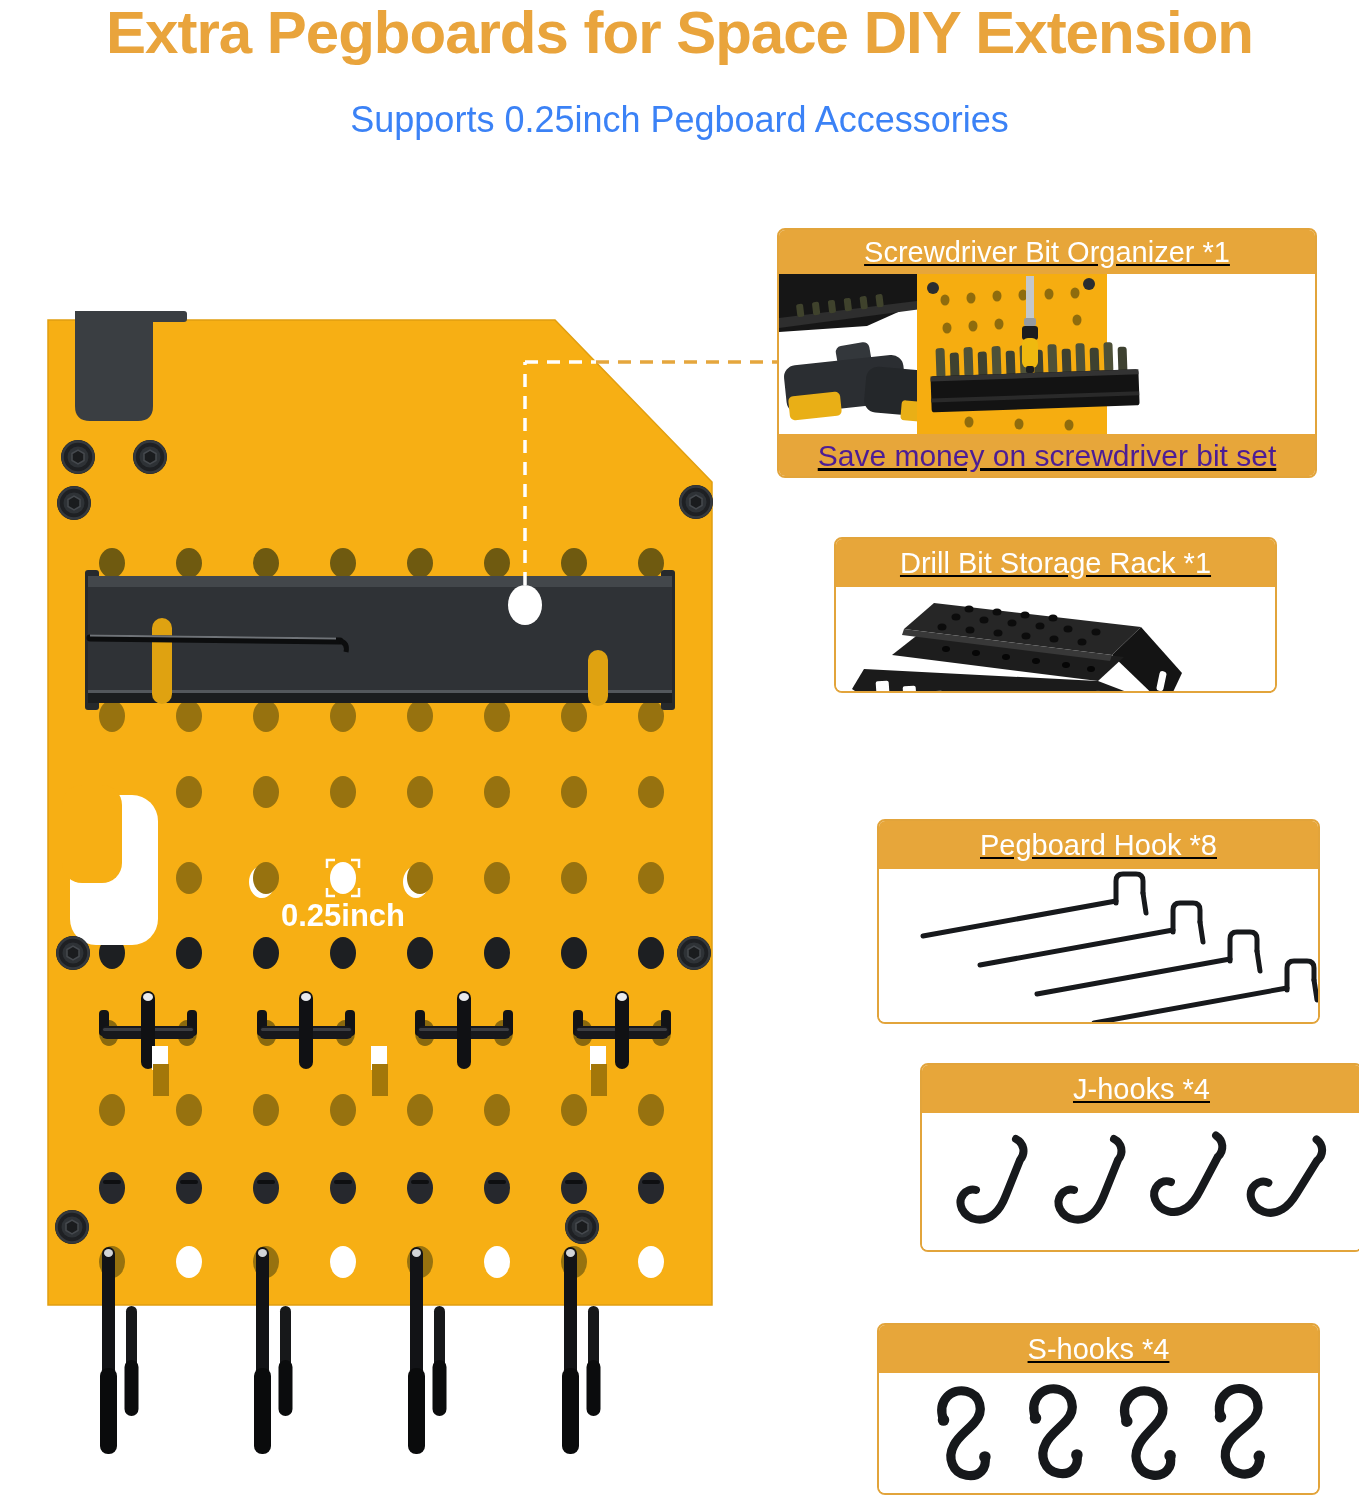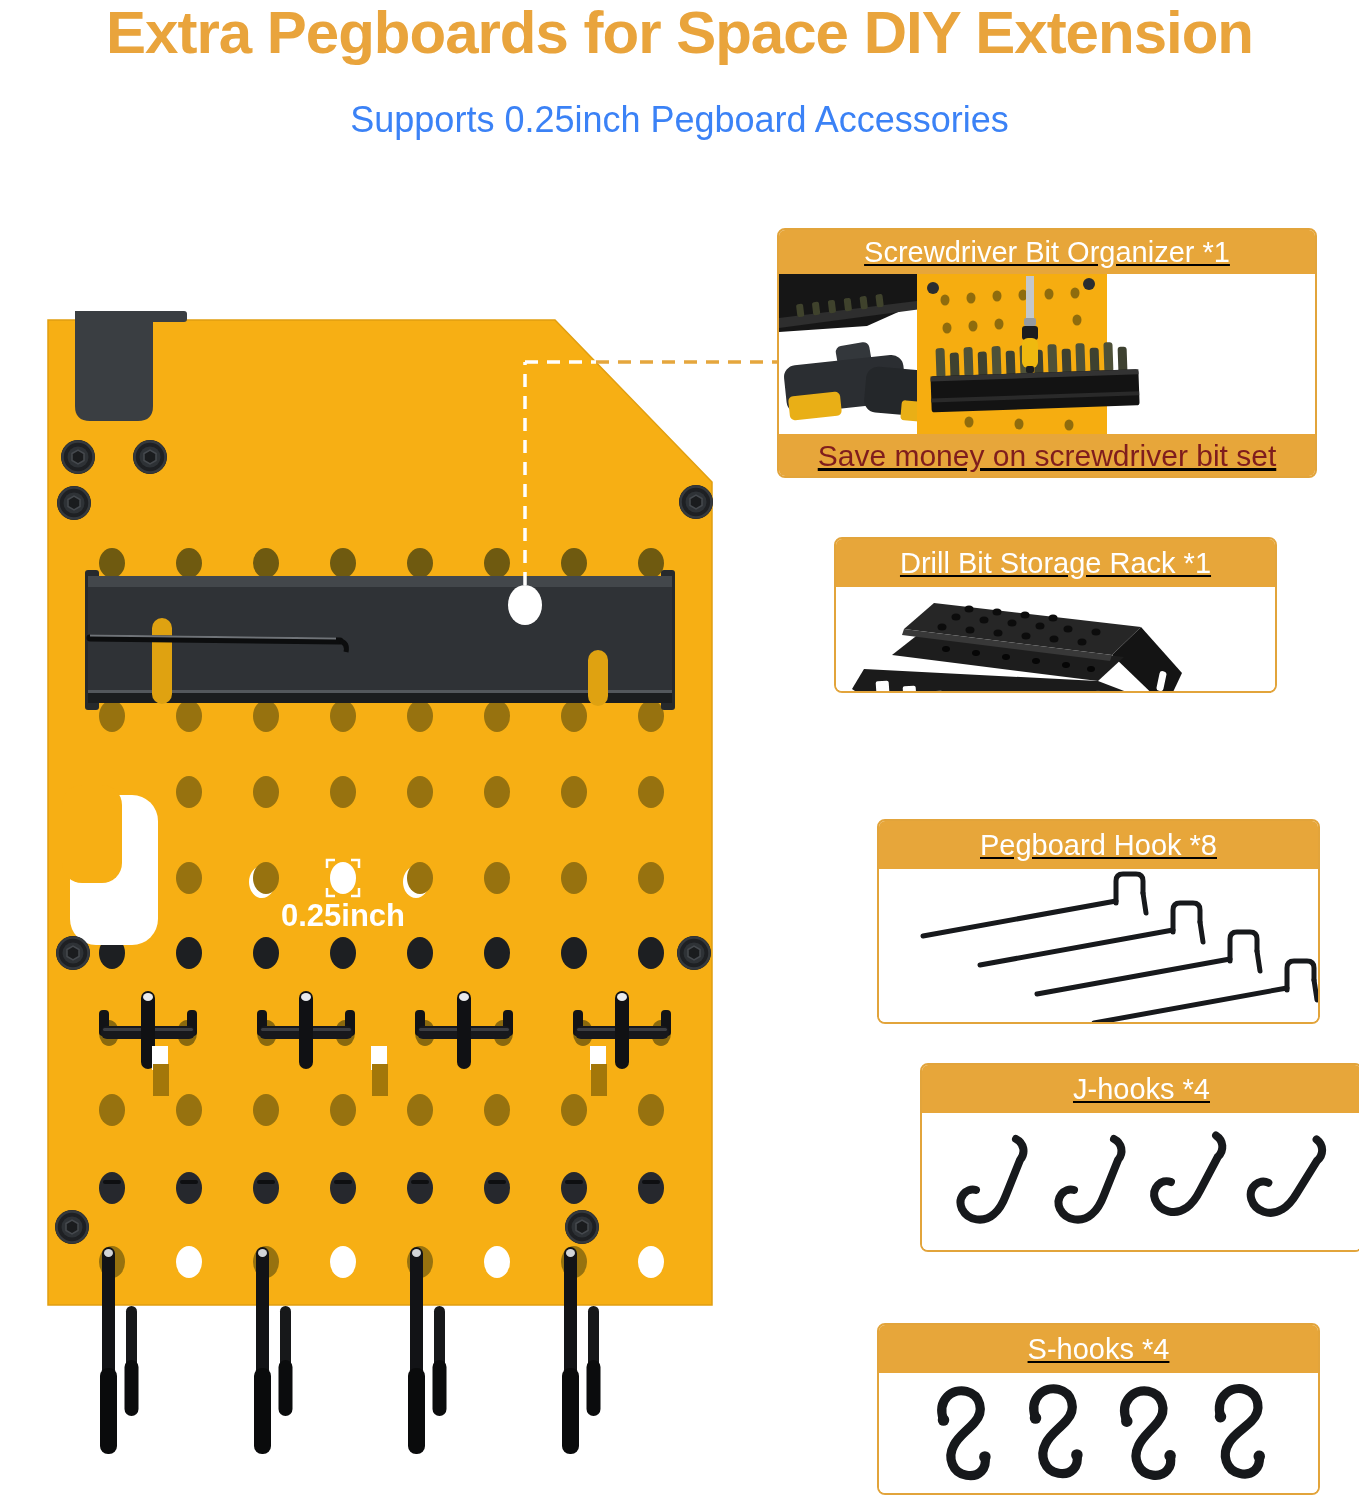--- a/index.html
+++ b/index.html
@@ -9,21 +9,21 @@
         font-size:60px;font-weight:700;letter-spacing:-1px;color:#E9A43C;line-height:66px;}
   .page-subtitle{position:absolute;left:0;top:98px;width:1359px;text-align:center;
         font-size:36px;font-weight:400;color:#3b82f6;line-height:44px;}
   .board-svg{position:absolute;left:0;top:0;}
   .hole-label{position:absolute;left:213px;top:898px;width:260px;text-align:center;
         font-size:31px;color:#fff;font-weight:700;}
   .card{position:absolute;border:2px solid #E2A43B;border-radius:8px;background:#fff;
         overflow:hidden;box-sizing:border-box;display:flex;flex-direction:column;text-decoration:underline;}
   .card-head{background:#E7A63A;color:#fff;text-align:center;font-size:29px;font-weight:400;
         display:flex;align-items:center;justify-content:center;flex:0 0 auto;}
-  .card-foot{background:#E7A63A;color:#7f1d1d;text-align:center;font-size:30px;font-weight:400;
+  .card-foot{background:#E7A63A;color:#4c1d95;text-align:center;font-size:30px;font-weight:400;
         display:flex;align-items:center;justify-content:center;flex:0 0 auto;}
   .card-body{flex:1 1 auto;background:#fff;position:relative;}
   .card-body svg{display:block;}
   #card-1{left:777px;top:228px;width:540px;height:250px;}
   #card-1 .card-head{height:44px;}
   #card-1 .card-foot{height:44px;}
   #card-2{left:834px;top:537px;width:443px;height:156px;justify-content:space-between;}
   #card-3{left:877px;top:819px;width:443px;height:205px;}
   #card-4{left:920px;top:1063px;width:443px;height:189px;}
   #card-5{left:877px;top:1323px;width:443px;height:172px;}

